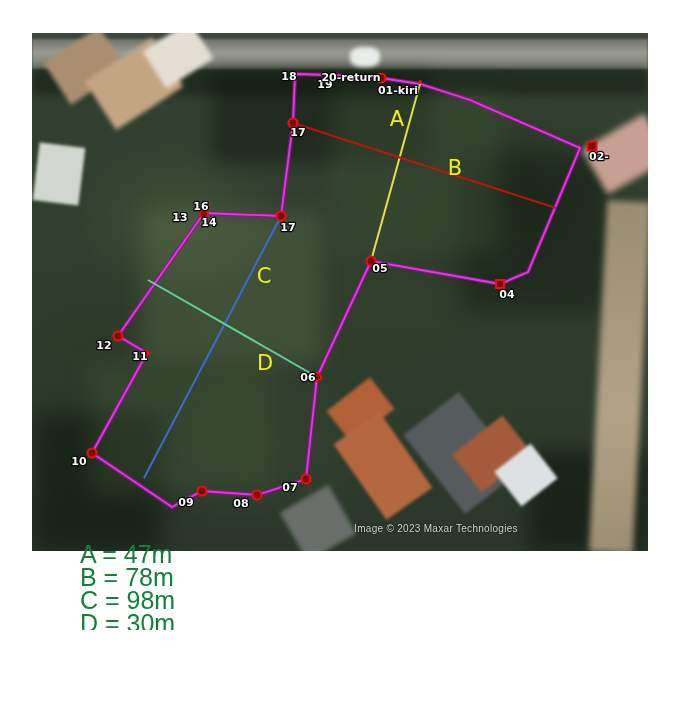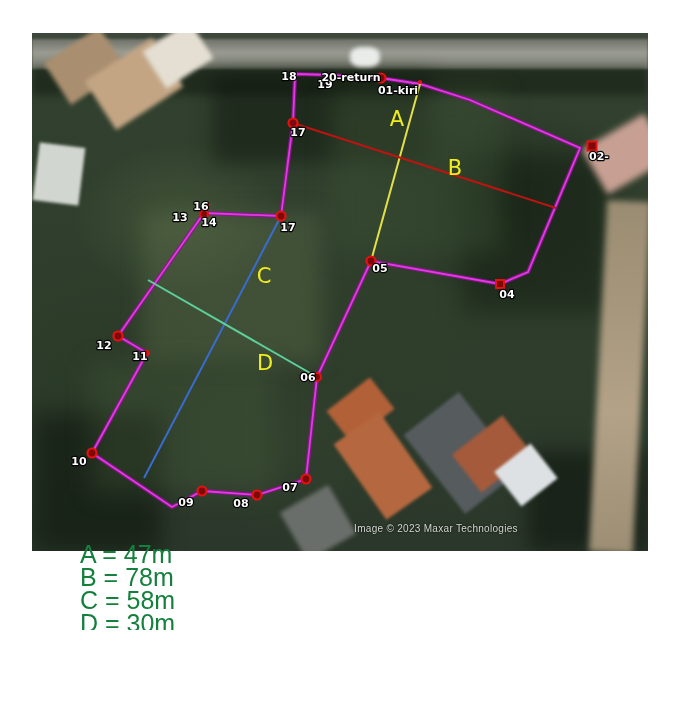--- a/index.html
+++ b/index.html
@@ -119,16 +119,16 @@
         <text x="455" y="168" fill="#f2ee1d" font-size="21" text-anchor="middle" dominant-baseline="central">B</text>
         <text x="264" y="276" fill="#f2ee1d" font-size="21" text-anchor="middle" dominant-baseline="central">C</text>
         <text x="265" y="363" fill="#f2ee1d" font-size="21" text-anchor="middle" dominant-baseline="central">D</text>
       </svg>
     <div class="attribution">Image © 2023 Maxar Technologies</div>
   </div>
 
   <div class="legend">
     <div>A = 47m</div>
     <div>B = 78m</div>
-    <div>C = 58m</div>
+    <div>C = 98m</div>
     <div>D = 30m</div>
   </div>
 </div>
 
 </body></html>

